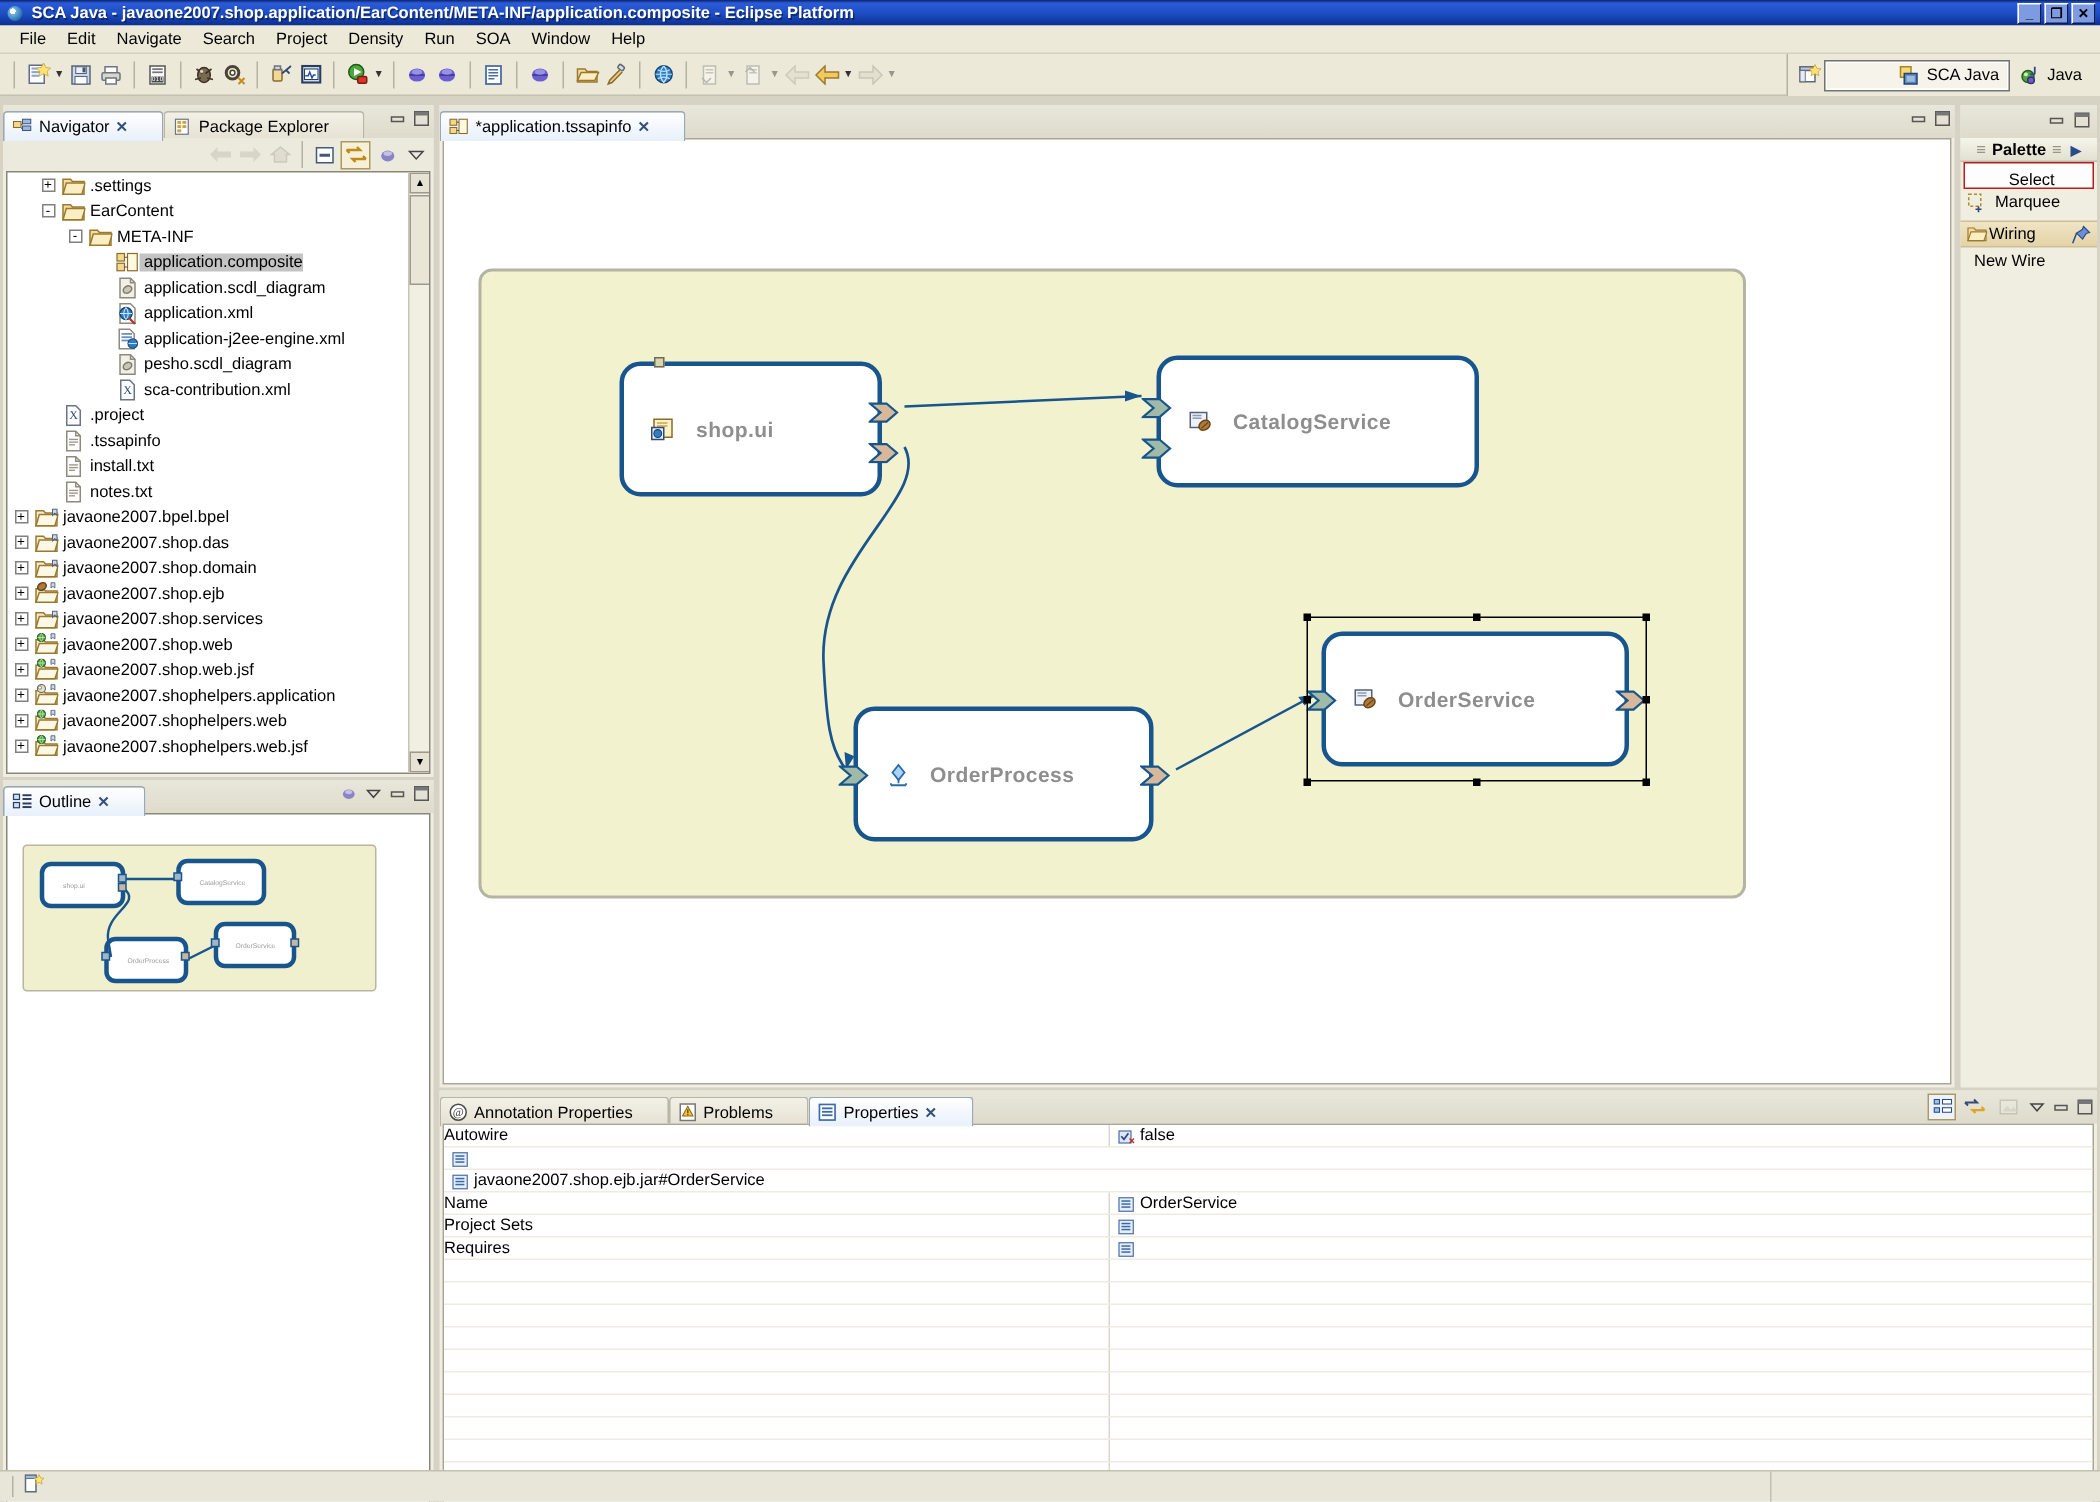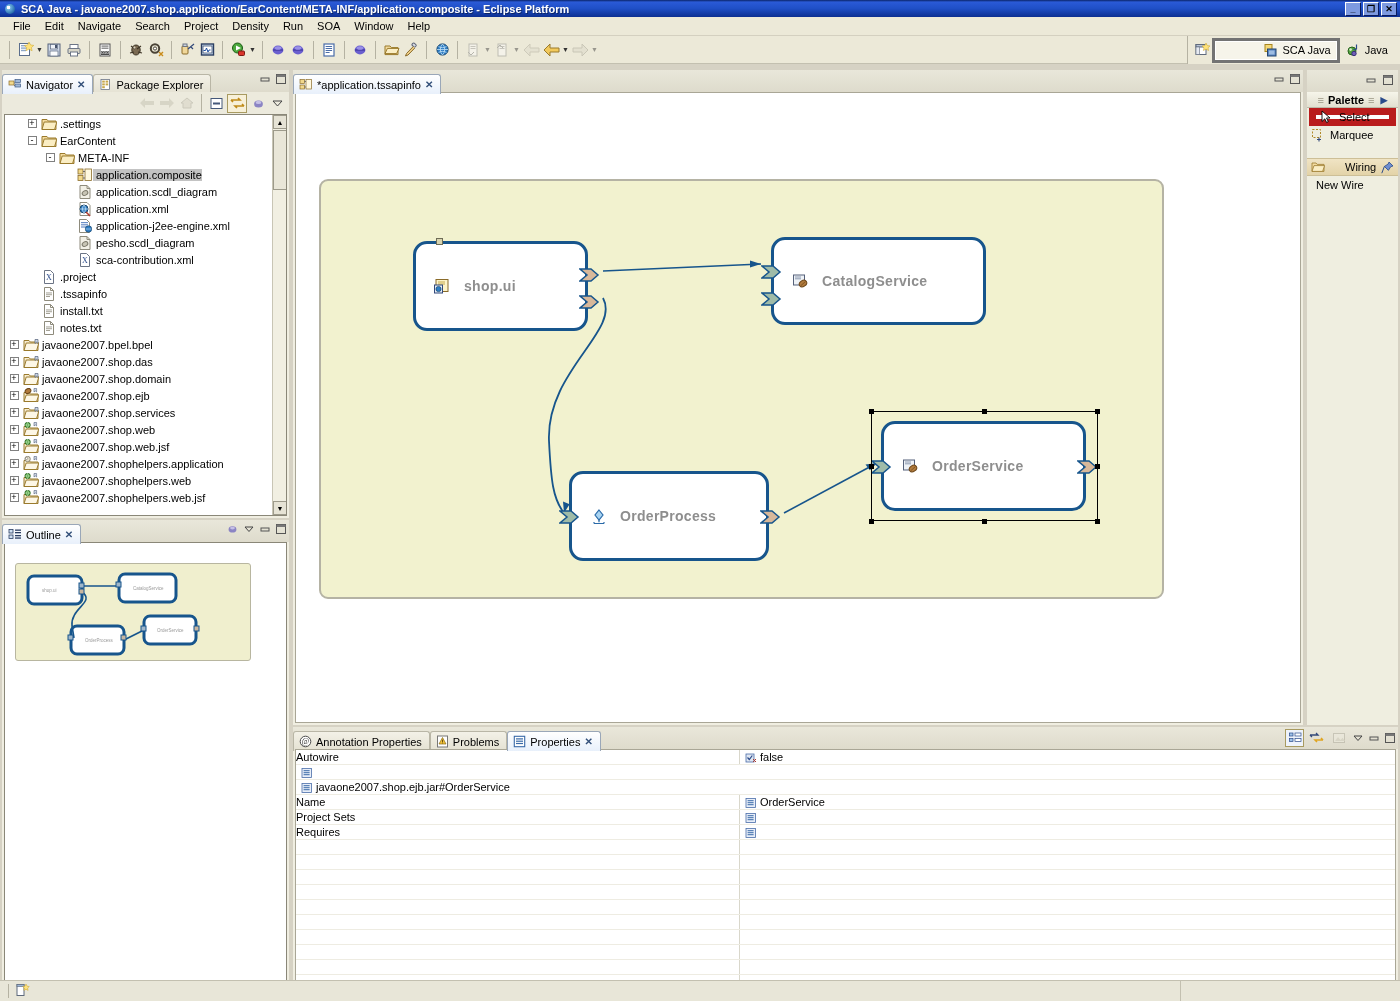--- a/index.html
+++ b/index.html
@@ -50,33 +50,33 @@
   .tb-sep{width:1px;height:18px;background:#b5b2a2;margin:0 5px;}
   .tbbtn{width:20px;height:20px;display:flex;align-items:center;justify-content:center;position:relative;}
   .tbarrow{width:9px;height:20px;display:flex;align-items:center;justify-content:center;color:#333;font-size:7px;}
   .ic{display:block;}
   
   #perspbar{
     position:absolute;right:0;top:0;height:28px;display:flex;align-items:center;
     background:#ece9d8;border-left:1px solid #b5b2a2;padding:0 6px 0 4px;
   }
   .persp-item{display:flex;align-items:center;gap:4px;padding:2px 6px;font-size:11px;}
-  .persp-item.active{border:3px solid #737373;background:#f6f4ea;box-shadow:inset 0 0 0 1px #fff;padding-left:48px;}
+  .persp-item.active{border:1px solid #737373;background:#f6f4ea;box-shadow:inset 0 0 0 1px #fff;padding-left:48px;}
 
   
   #workbench{position:absolute;left:0;top:64px;width:1400px;height:916px;}
 
   
   .view{position:absolute;background:#f0eee1;}
   .viewtabs{
     height:22px;display:flex;align-items:flex-end;position:relative;
     background:linear-gradient(to bottom,#e9e7da,#dedbcc);
   }
   .vtab{
-    height:20px;display:flex;align-items:center;gap:4px;padding:0 7px 0 5px;font-size:11px;
+    height:20px;display:flex;align-items:center;gap:4px;padding:0 23px 0 5px;font-size:11px;
     border:1px solid #b9b6a6;border-bottom:none;border-radius:3px 3px 0 0;
     background:linear-gradient(to bottom,#f3f1e7,#e4e1d2);
     position:relative;top:2px;
   }
   .vtab.active{
     background:linear-gradient(to bottom,#ffffff,#e8f0fb);
     border-color:#9aa7b8; font-weight:normal; z-index:3;
   }
   .vtab .closeg{font-size:10px;color:#33507a;font-weight:bold;}
   .view-toolbar{position:absolute;right:2px;top:2px;display:flex;align-items:center;gap:3px;}
@@ -144,25 +144,25 @@
   svg.wires{position:absolute;left:0;top:0;width:845px;height:420px;pointer-events:none;}
 
   
   #palette{position:absolute;left:1307px;top:6px;width:91px;height:655px;background:#efeee0;}
   #palette-head{
     height:16px;display:flex;align-items:center;justify-content:center;gap:4px;
     background:linear-gradient(to bottom,#f6f5ea,#e2e0d0);border-bottom:1px solid #bcb9a8;
     font-weight:bold;font-size:11px;
   }
   .pal-entry{height:18px;display:flex;align-items:center;gap:5px;padding-left:4px;font-size:11px;}
-  .pal-entry.selected{background:#fdfdfd;border:7px solid #b91c1c;margin:0 2px;}
+  .pal-entry.selected{background:#fdfdfd;border:1px solid #b91c1c;margin:0 2px;flex-direction:column;}
   .pal-drawer{
-    height:18px;display:flex;align-items:center;gap:20px;padding-left:4px;font-size:11px;font-weight:normal;
+    height:18px;display:flex;align-items:center;gap:1px;padding-left:4px;font-size:11px;font-weight:normal;
     background:linear-gradient(to bottom,#f0e4c4,#e3d3a8);border-top:1px solid #cdbf97;border-bottom:1px solid #cdbf97;
-    margin-top:14px;position:relative;
+    margin-top:3px;position:relative;
   }
   .pal-item{height:17px;display:flex;align-items:center;padding-left:9px;font-size:11px;}
 
   
   #props{left:293px;top:663px;width:1105px;height:310px;}
   #props-body{position:absolute;left:2px;top:22px;right:2px;bottom:2px;background:#fff;border:1px solid #a9a696;}
   #props-table{position:absolute;left:0;top:0;right:0;bottom:0;}
   .ptable-head{display:flex;height:16px;background:linear-gradient(to bottom,#fbfaf5,#e9e7da);border-bottom:1px solid #aeab9b;}
   .ptable-head .hc{
     font-size:11px;padding-left:6px;border-right:1px solid #aeab9b;display:flex;align-items:center;

